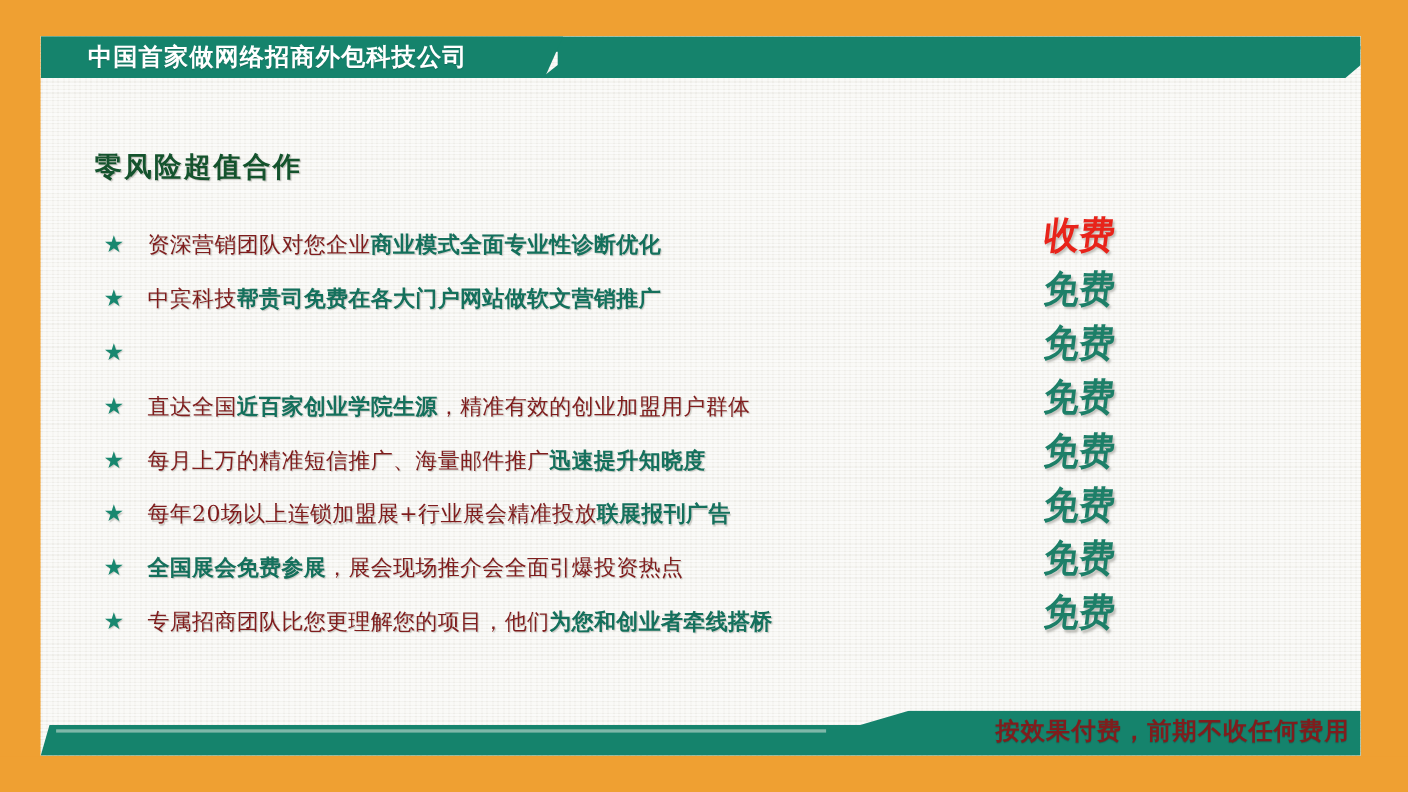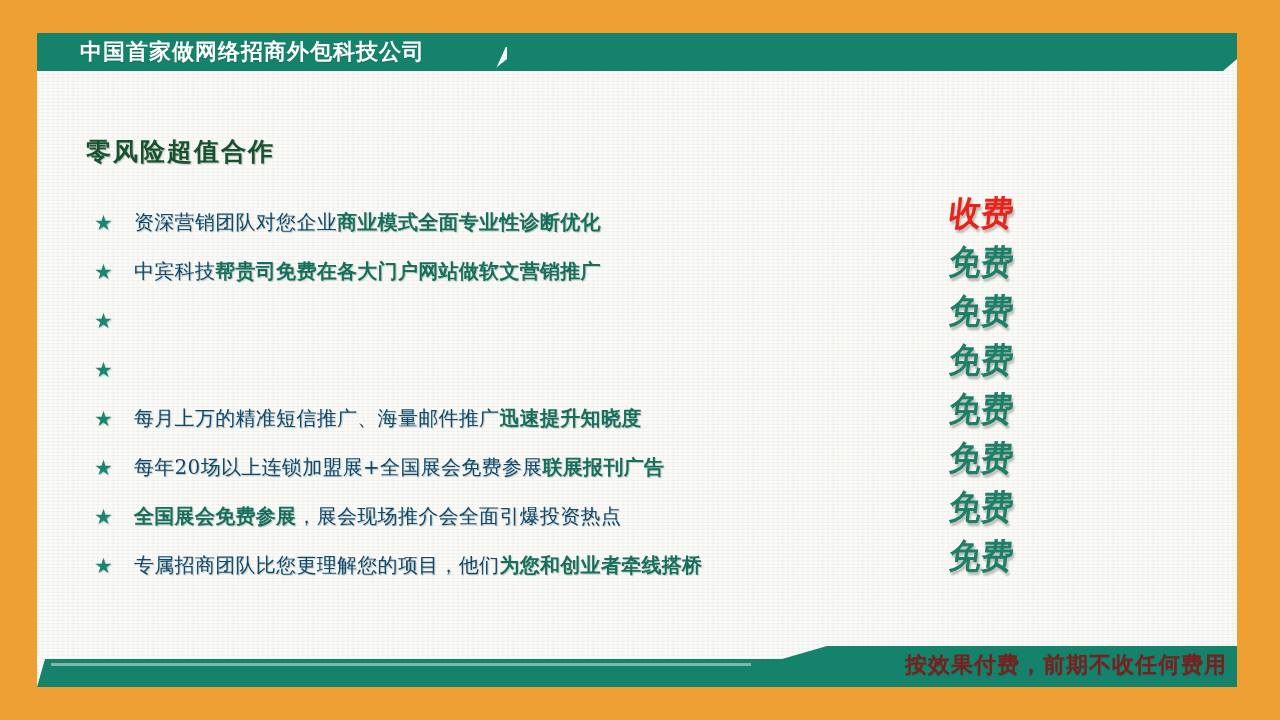--- a/index.html
+++ b/index.html
@@ -145,21 +145,21 @@
     letter-spacing: 0.3px;
     text-shadow: 1px 1px 1px rgba(130,130,120,0.40);
   }
   .bullet-text .b {
     font-weight: bold;
     color: #14705c;
     margin-top: 16px;
   }
   .bullet-text .n {
     font-weight: normal;
-    color: #0c4a6e;
+    color: #7f1d1d;
   }
 
   
   #price-col {
     position: absolute;
     left: 952px;
     top: 192px;
     width: 120px;
   }
   .price-row {
@@ -251,28 +251,29 @@
       </div>
       <div class="bullet-row">
         <span class="bullet-star">★</span>
         <span class="bullet-text"><span class="n">中宾科技</span><span class="b">帮贵司免费在各大门户网站做软文营销推广</span></span>
       </div>
       <div class="bullet-row">
         <span class="bullet-star">★</span>
       </div>
       <div class="bullet-row">
         <span class="bullet-star">★</span>
+        <span class="bullet-text"><span class="n">直达全国</span><span class="b">近百家创业学院生源</span><span class="n">，精准有效的创业加盟用户群体</span></span>
       </div>
       <div class="bullet-row">
         <span class="bullet-star">★</span>
         <span class="bullet-text"><span class="n">每月上万的精准短信推广、海量邮件推广</span><span class="b">迅速提升知晓度</span></span>
       </div>
       <div class="bullet-row">
         <span class="bullet-star">★</span>
-        <span class="bullet-text"><span class="n">每年20场以上连锁加盟展+全国展会免费参展</span><span class="b">联展报刊广告</span></span>
+        <span class="bullet-text"><span class="n">每年20场以上连锁加盟展+行业展会精准投放</span><span class="b">联展报刊广告</span></span>
       </div>
       <div class="bullet-row">
         <span class="bullet-star">★</span>
         <span class="bullet-text"><span class="b">全国展会免费参展</span><span class="n">，展会现场推介会全面引爆投资热点</span></span>
       </div>
       <div class="bullet-row">
         <span class="bullet-star">★</span>
         <span class="bullet-text"><span class="n">专属招商团队比您更理解您的项目，他们</span><span class="b">为您和创业者牵线搭桥</span></span>
       </div>
     </div>

